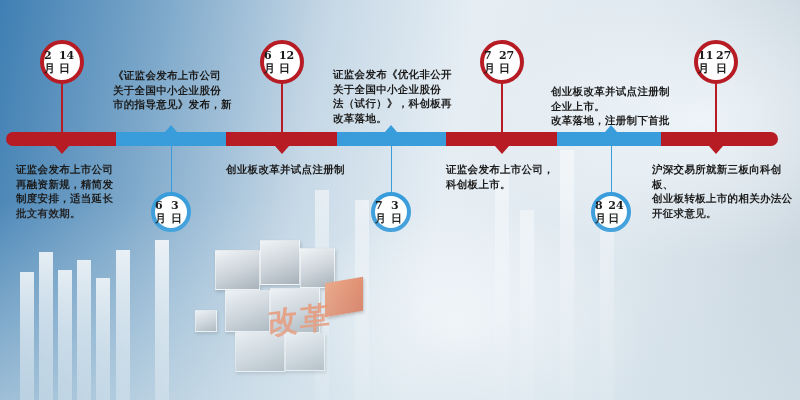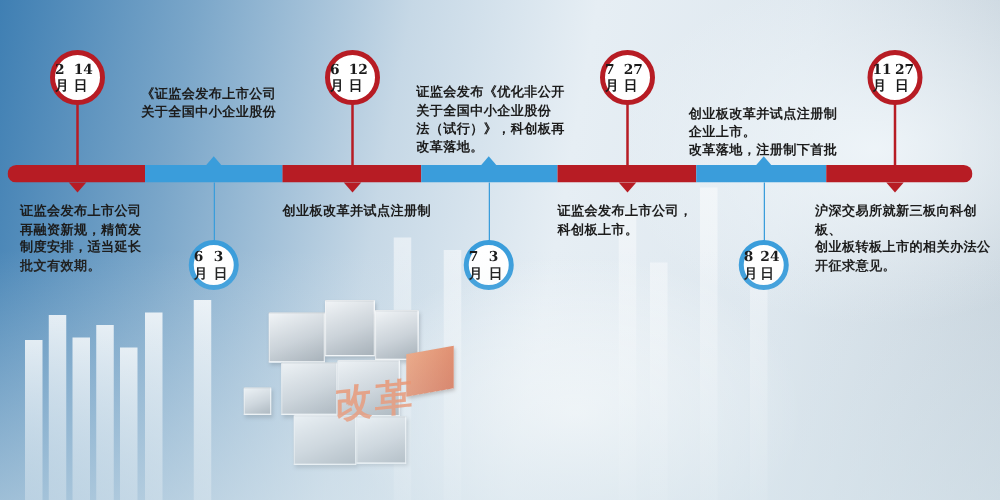--- a/index.html
+++ b/index.html
@@ -123,20 +123,21 @@
 
   <div class="notch up" style="left:165px;top:125px;"></div>
   <div class="stem blue" style="left:171px;top:146px;height:48px;"></div>
   <div class="marker blue" style="left:151px;top:192px;">
     <span>6月</span>
     <span>3日</span>
   </div>
   <div class="note" style="left:113px;top:68px;width:120px;">
     <div>《证监会发布上市公司</div>
     <div>关于全国中小企业股份</div>
+    <div>市的指导意见》发布，新</div>
   </div>
 
   <div class="stem red" style="left:281px;top:80px;height:53px;"></div>
   <div class="notch down" style="left:275px;top:146px;"></div>
   <div class="marker red" style="left:260px;top:40px;">
     <span>6月</span>
     <span>12日</span>
   </div>
   <div class="note" style="left:226px;top:162px;width:125px;">
     <div>创业板改革并试点注册制</div>

